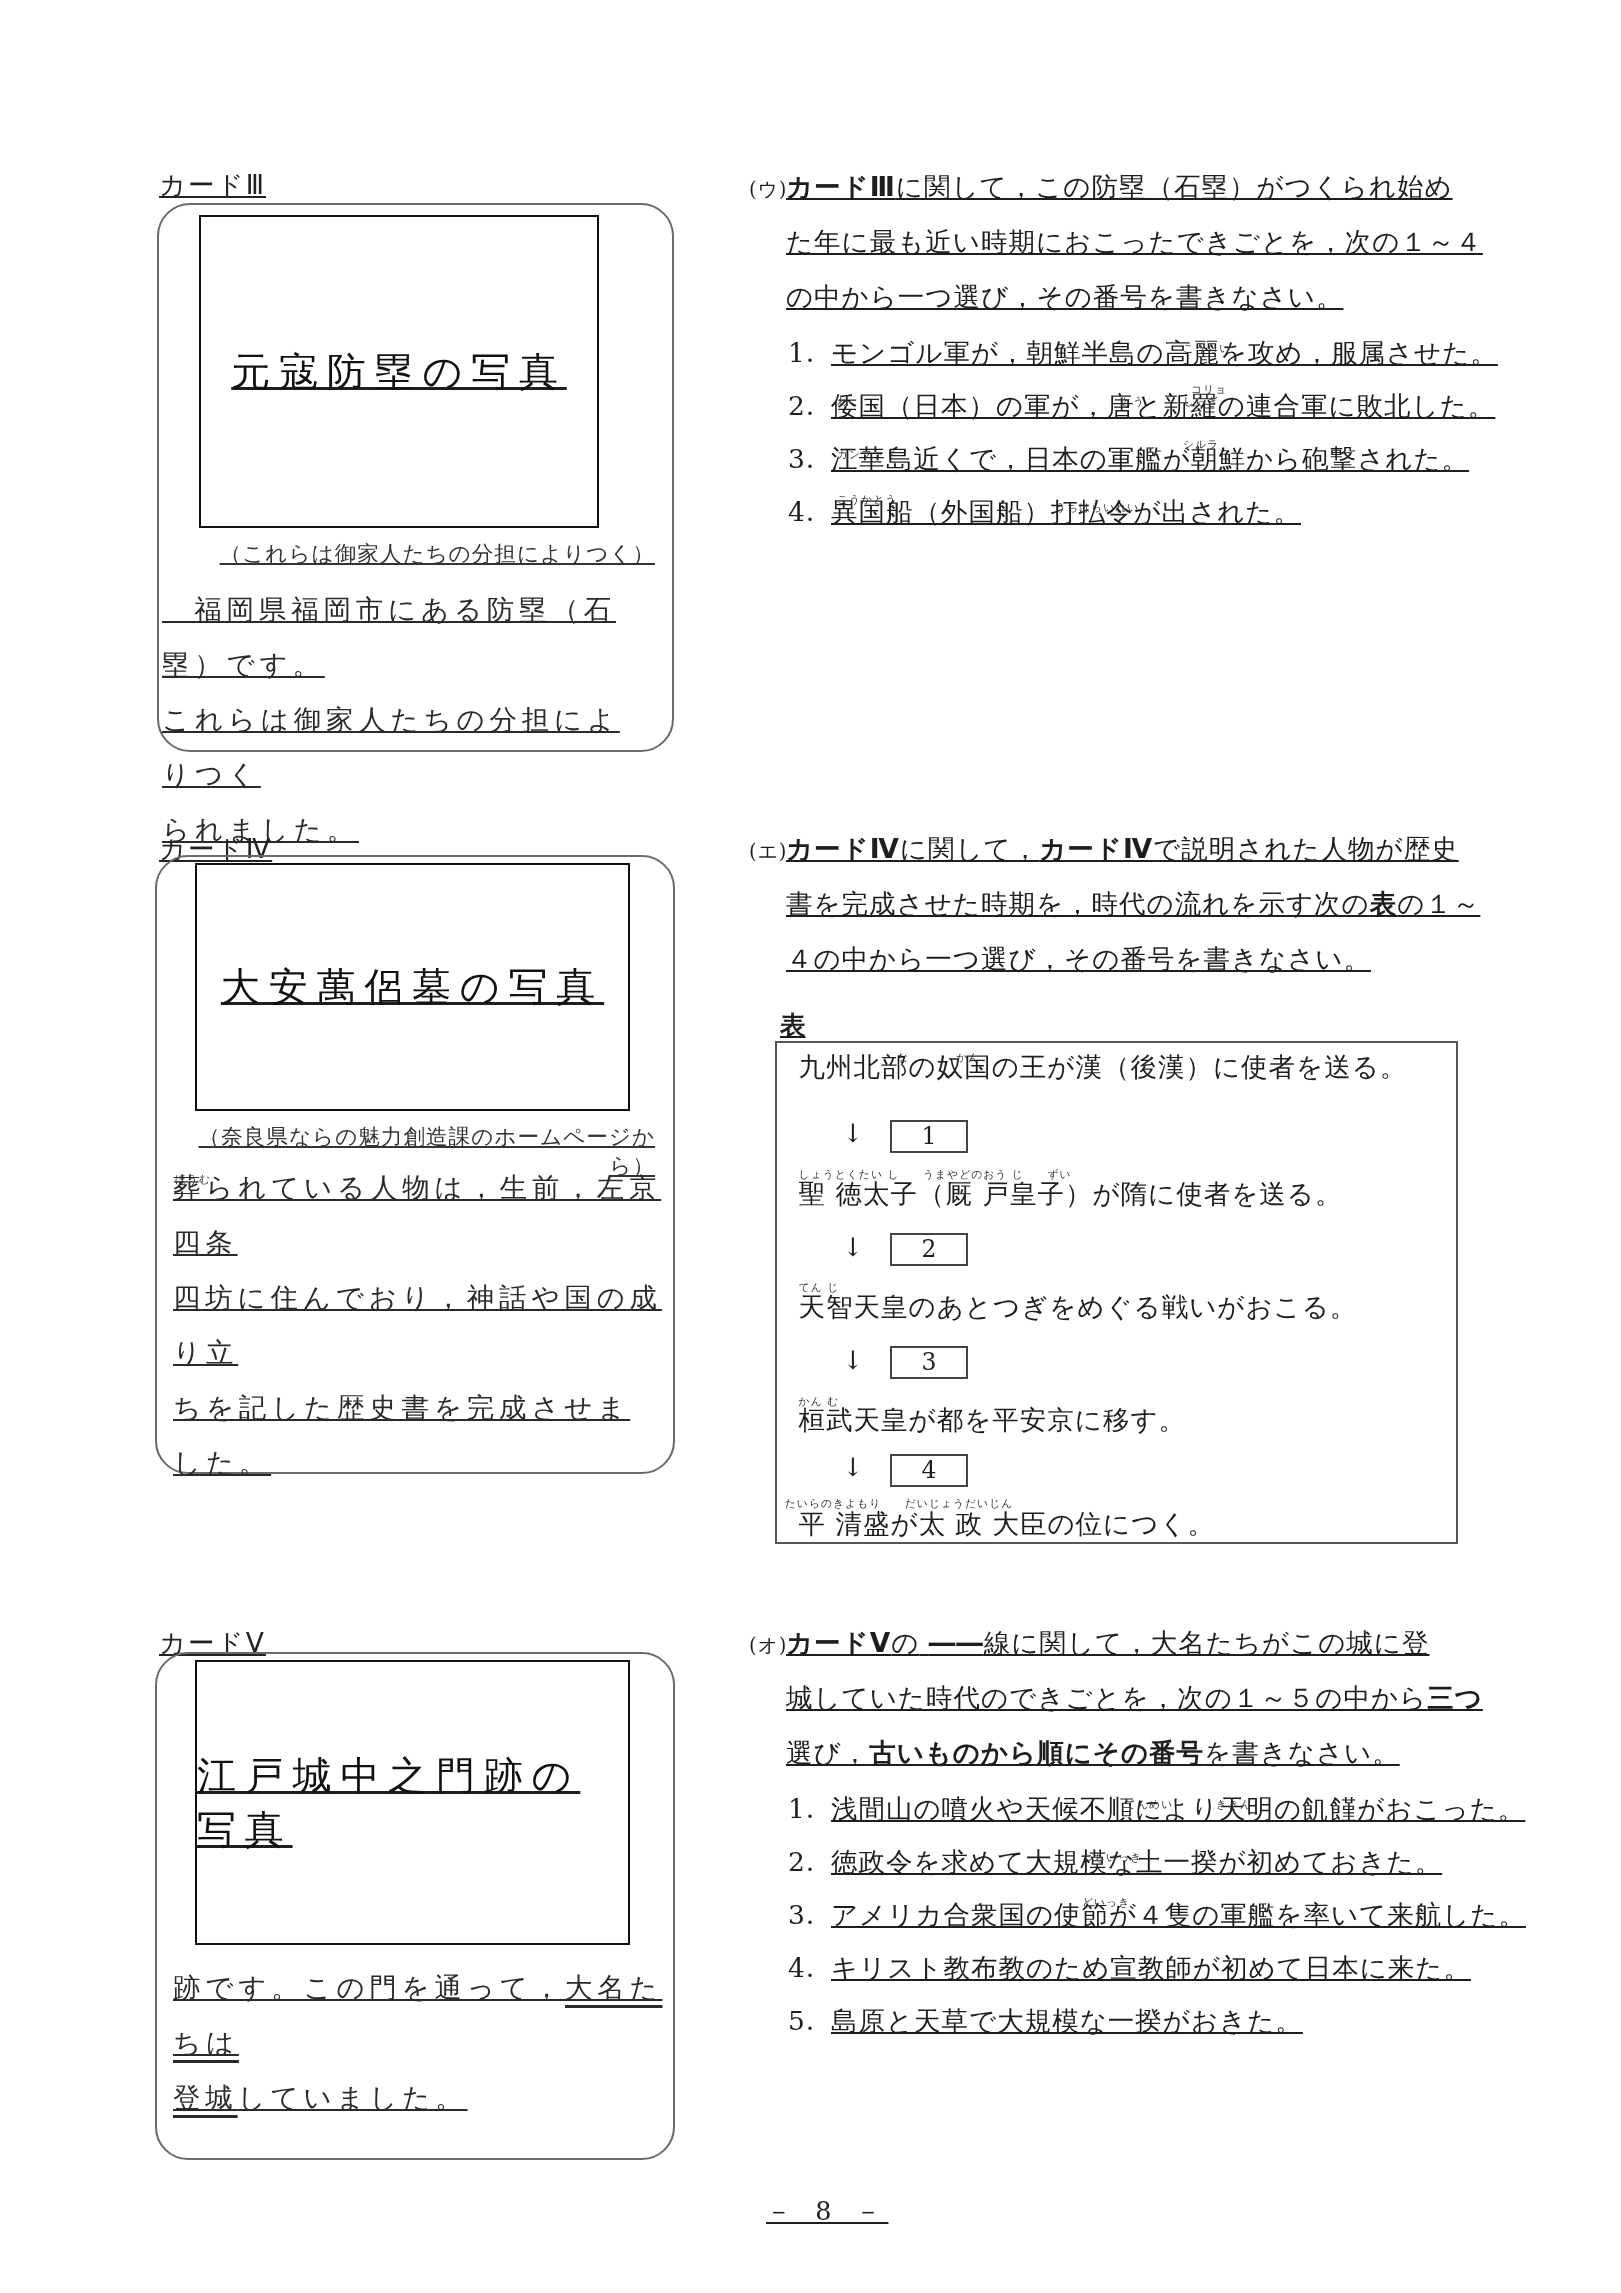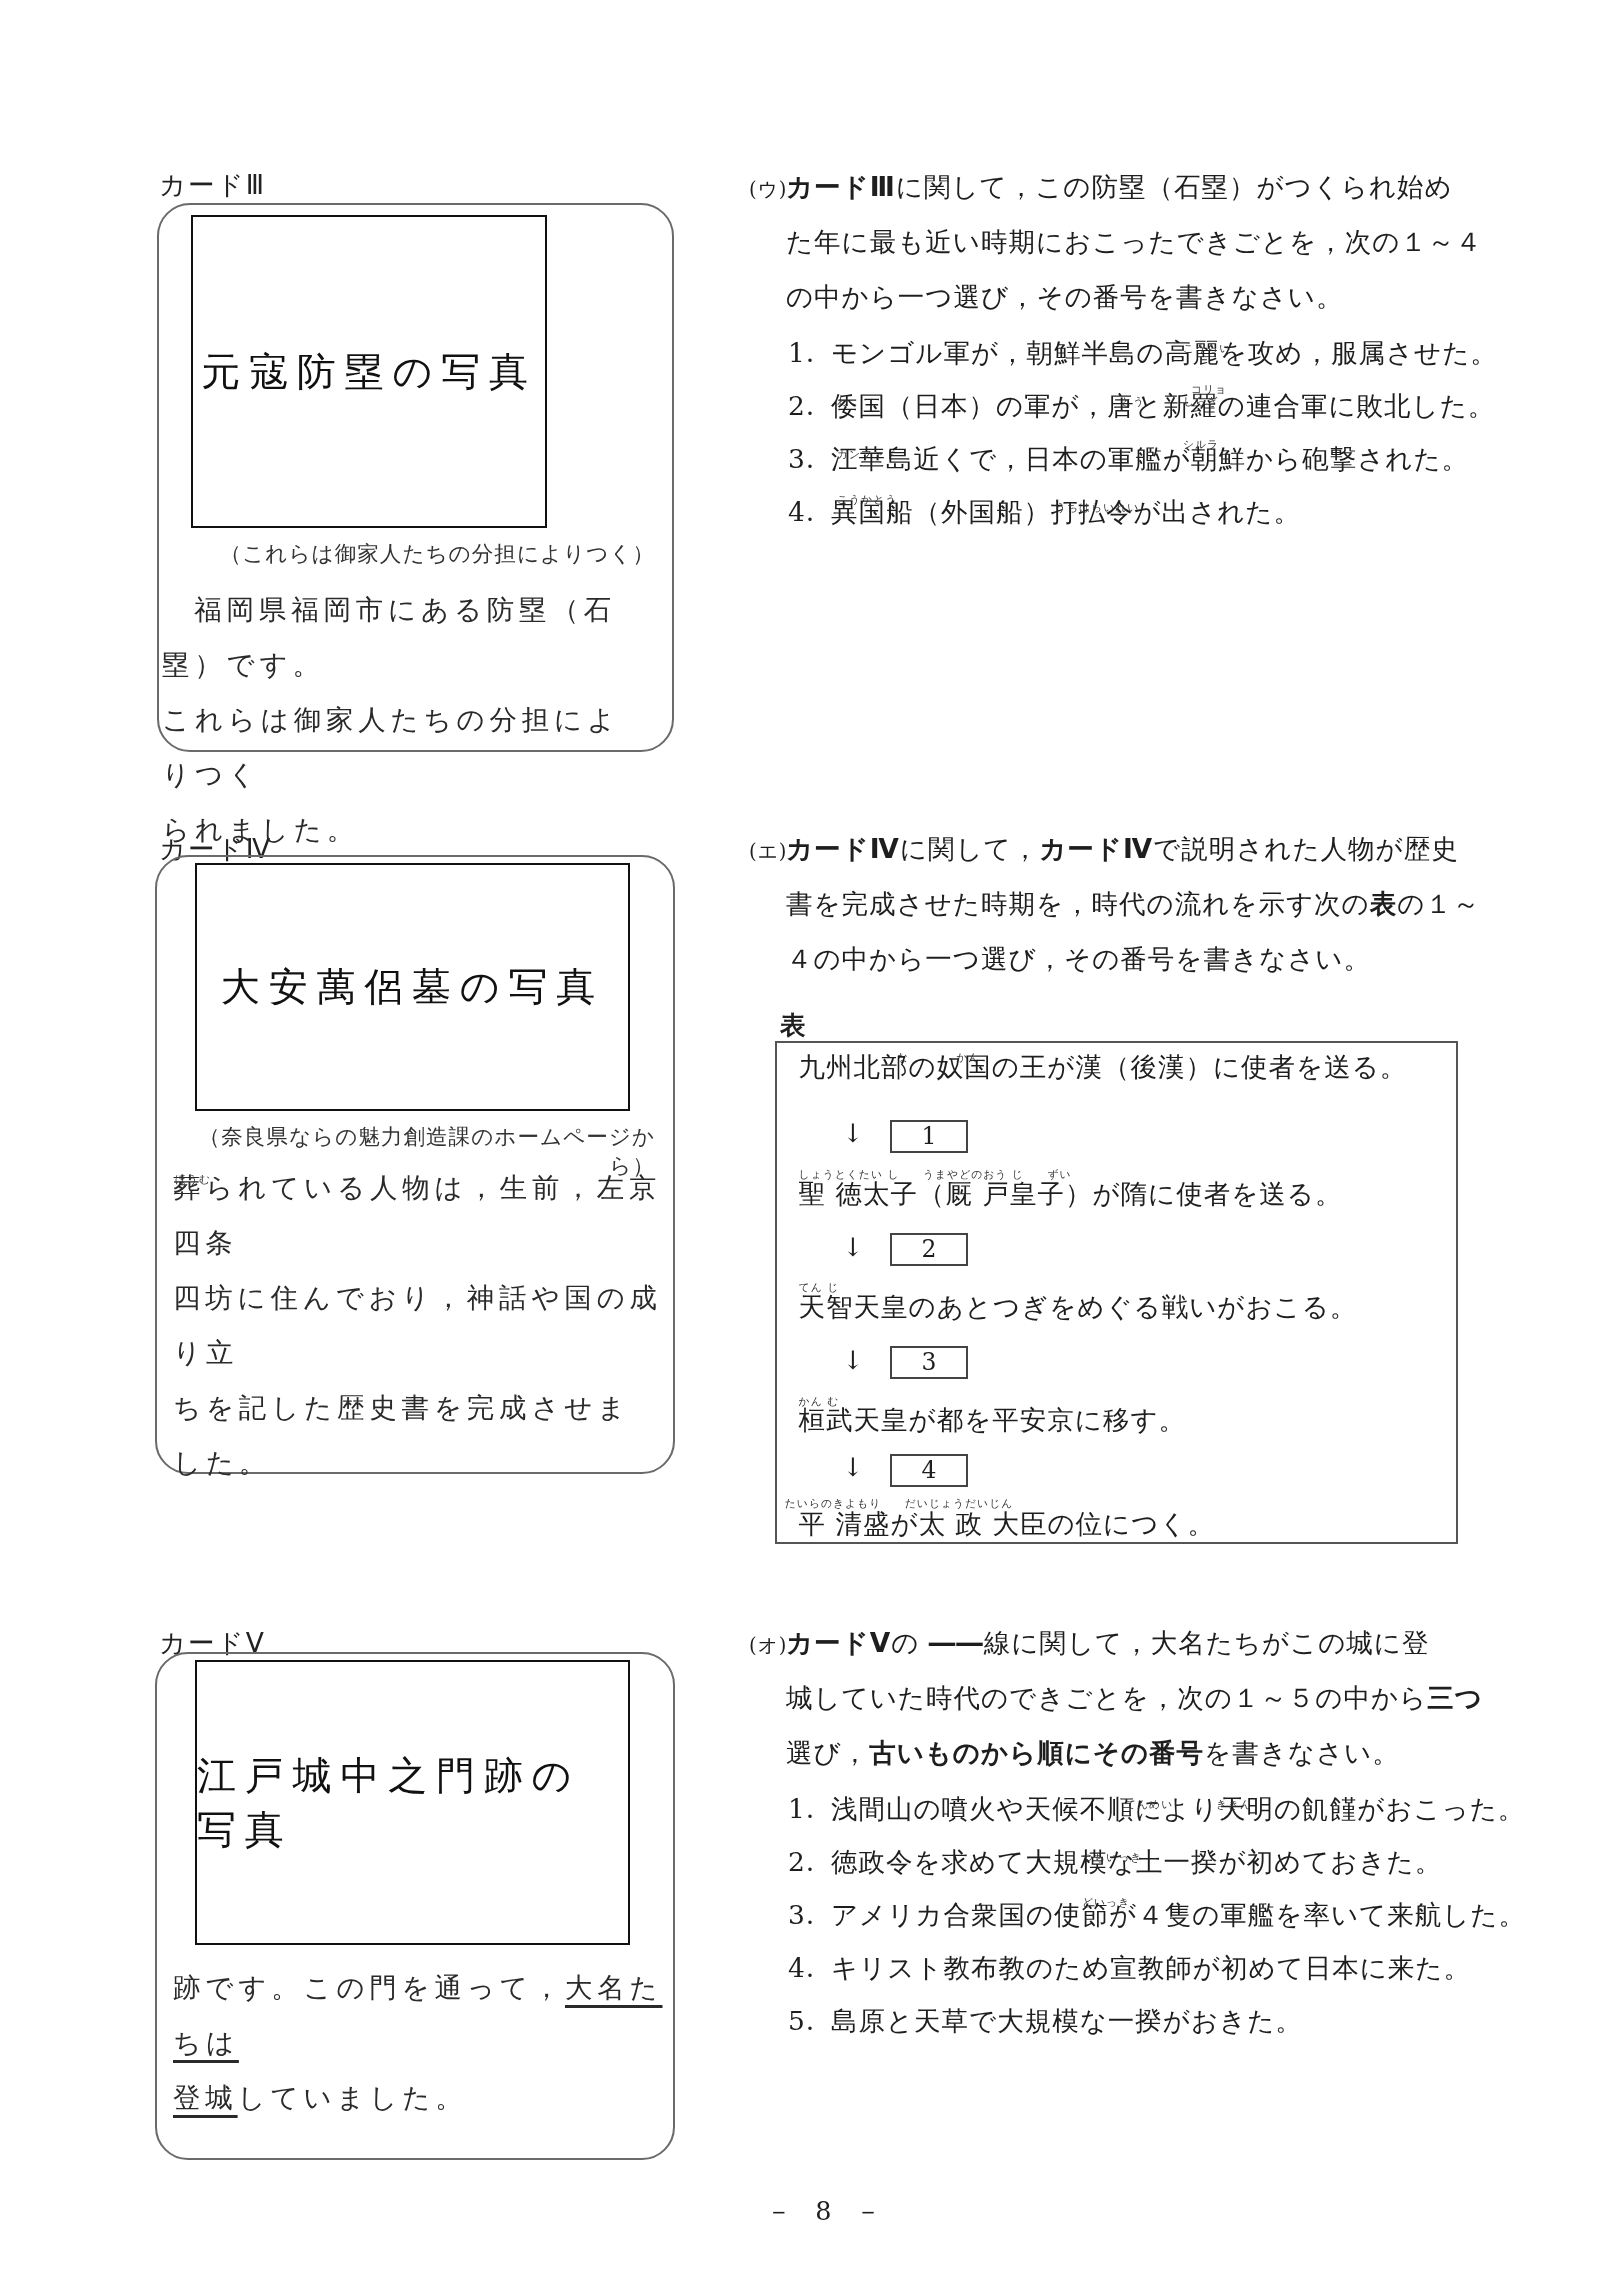--- a/index.html
+++ b/index.html
@@ -1,18 +1,18 @@
 <!DOCTYPE html>
 <html><head>
 <meta charset="utf-8">
 <style>
   html, body { margin: 0; padding: 0; background: #ffffff; }
   body { width: 1621px; height: 2294px; position: relative; overflow: hidden;
          font-family: "DejaVu Serif", "Liberation Serif", serif; color: #1e1e1e; }
-  .abs { position: absolute; }
+  .abs { position: absolute; text-decoration: underline; }
   .card-label { font-family: "DejaVu Sans", "Liberation Sans", sans-serif; font-size: 26.5px; letter-spacing: 2px; color: #222; }
   .card { border: 2px solid #6a6a6a; border-radius: 33px; box-sizing: border-box; }
   .photo { border: 2.9px solid #111; box-sizing: border-box; display: flex; align-items: center; justify-content: center; }
   .photo span { font-size: 39px; letter-spacing: 8.8px; color: #111; }
   .source { font-size: 21.6px; color: #333; text-align: right; letter-spacing: 1px; }
   .desc { font-size: 27.4px; line-height: 55px; letter-spacing: 4.9px; color: #2a2a2a; }
   .desc p { margin: 0; }
   .u { text-decoration: underline; text-decoration-thickness: 2.9px; text-underline-offset: 7.8px; }
   .q { font-size: 26.5px; letter-spacing: 1px; color: #1e1e1e; }
   .q-line { height: 55px; line-height: 55px; white-space: nowrap; }
@@ -27,21 +27,21 @@
   .arrow { position: absolute; left: 65px; font-size: 25.5px; }
   .slot { position: absolute; left: 113px; width: 78px; height: 33px; border: 2px solid #444; box-sizing: border-box;
           text-align: center; font-size: 23.5px; line-height: 29px; }
   .page-num { font-size: 25.5px; letter-spacing: 7.8px; }
 </style>
 </head>
 <body>
 
 <div class="abs card-label" style="left:159px; top:167px;">カードⅢ</div>
 <div class="abs card" style="left:157px; top:203px; width:517px; height:549px;"></div>
-<div class="abs photo" style="left:191px; top:215px; width:356px; height:313px;">
+<div class="abs photo" style="left:199px; top:215px; width:400px; height:313px;">
   <span>元寇防塁の写真</span>
 </div>
 <div class="abs source" style="left:196px; top:539px; width:459px;">（これらは御家人たちの分担によりつく）</div>
 <div class="abs desc" style="left:162px; top:582px; width:490px;">
   <p>　福岡県福岡市にある防塁（石塁）です。</p>
   <p>これらは御家人たちの分担によりつく</p>
   <p>られました。</p>
 </div>
 
 <div class="abs q" style="left:749px; top:159px; width:725px;">

